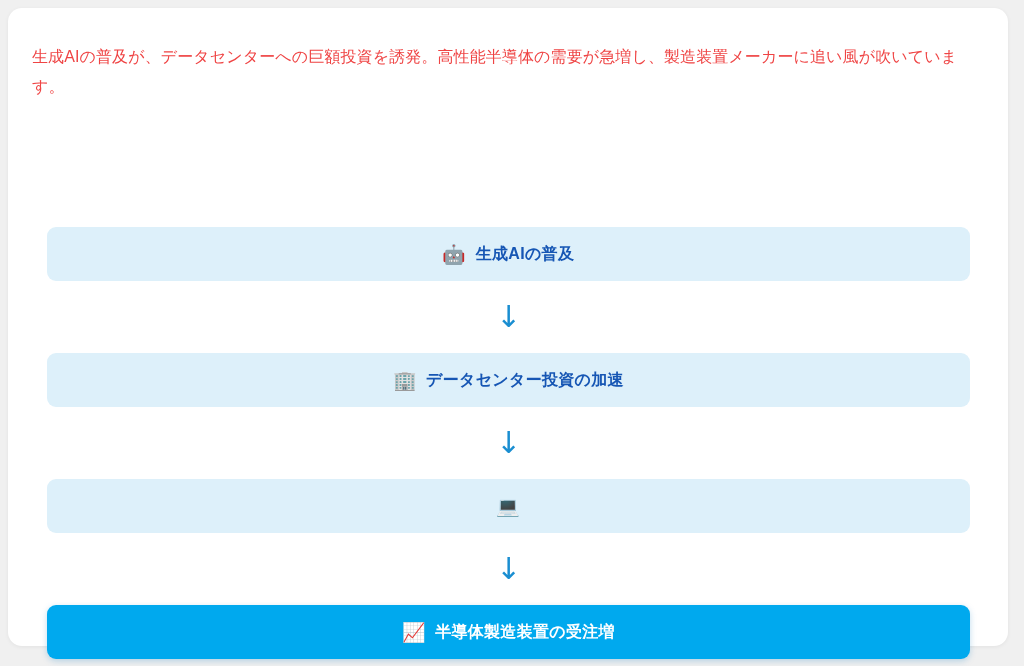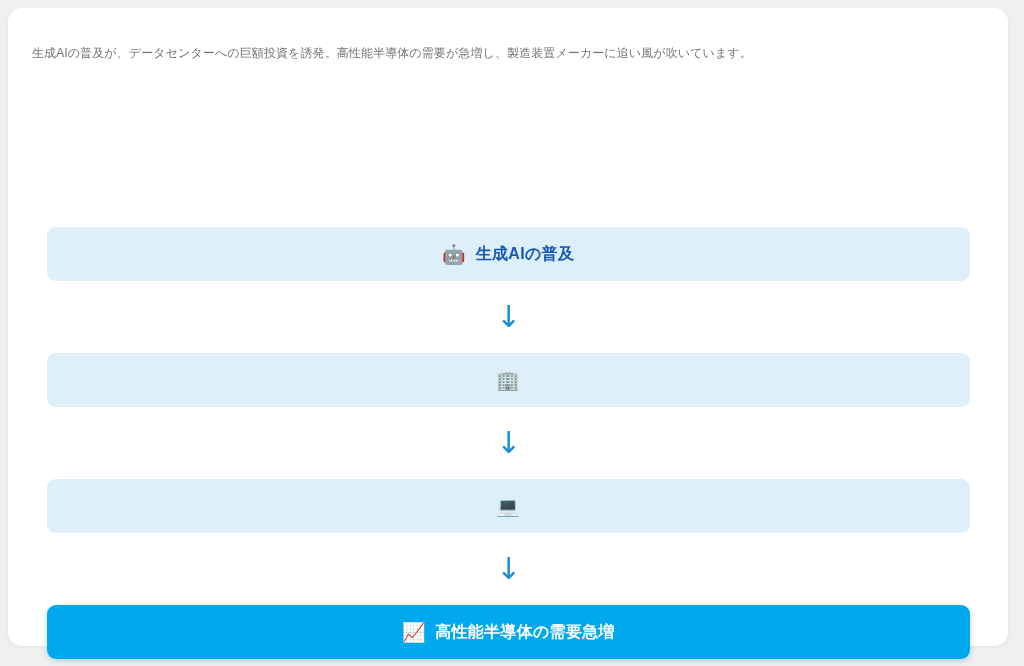--- a/index.html
+++ b/index.html
@@ -47,22 +47,22 @@
     font-size: 21px;
     font-weight: bold;
     letter-spacing: 0.2px;
     margin: 0;
     padding-top: 14px;
     line-height: 1.3;
     white-space: nowrap;
   }
 
   .section-desc {
-    color: #737373;
-    font-size: 12px;
+    color: #ef4444;
+    font-size: 16px;
     line-height: 1.85;
     margin: 14px 0 0 0;
     max-width: 963px;
     letter-spacing: 0.1px;
   }
 
   
   .flow {
     position: absolute;
     left: 47px;
@@ -131,30 +131,31 @@
 
     <div class="flow-box step">
       <span class="flow-emoji">🤖</span>
       <span>生成AIの普及</span>
     </div>
 
     <div class="flow-arrow">↓</div>
 
     <div class="flow-box step">
       <span class="flow-emoji">🏢</span>
+      <span>データセンター投資の加速</span>
     </div>
 
     <div class="flow-arrow">↓</div>
 
     <div class="flow-box step">
       <span class="flow-emoji">💻</span>
     </div>
 
     <div class="flow-arrow">↓</div>
 
     <div class="flow-box final">
       <span class="flow-emoji">📈</span>
-      <span>高性能半導体の需要急増</span>
+      <span>半導体製造装置の受注増</span>
     </div>
 
   </div>
 
 </div>
 
 </body></html>

